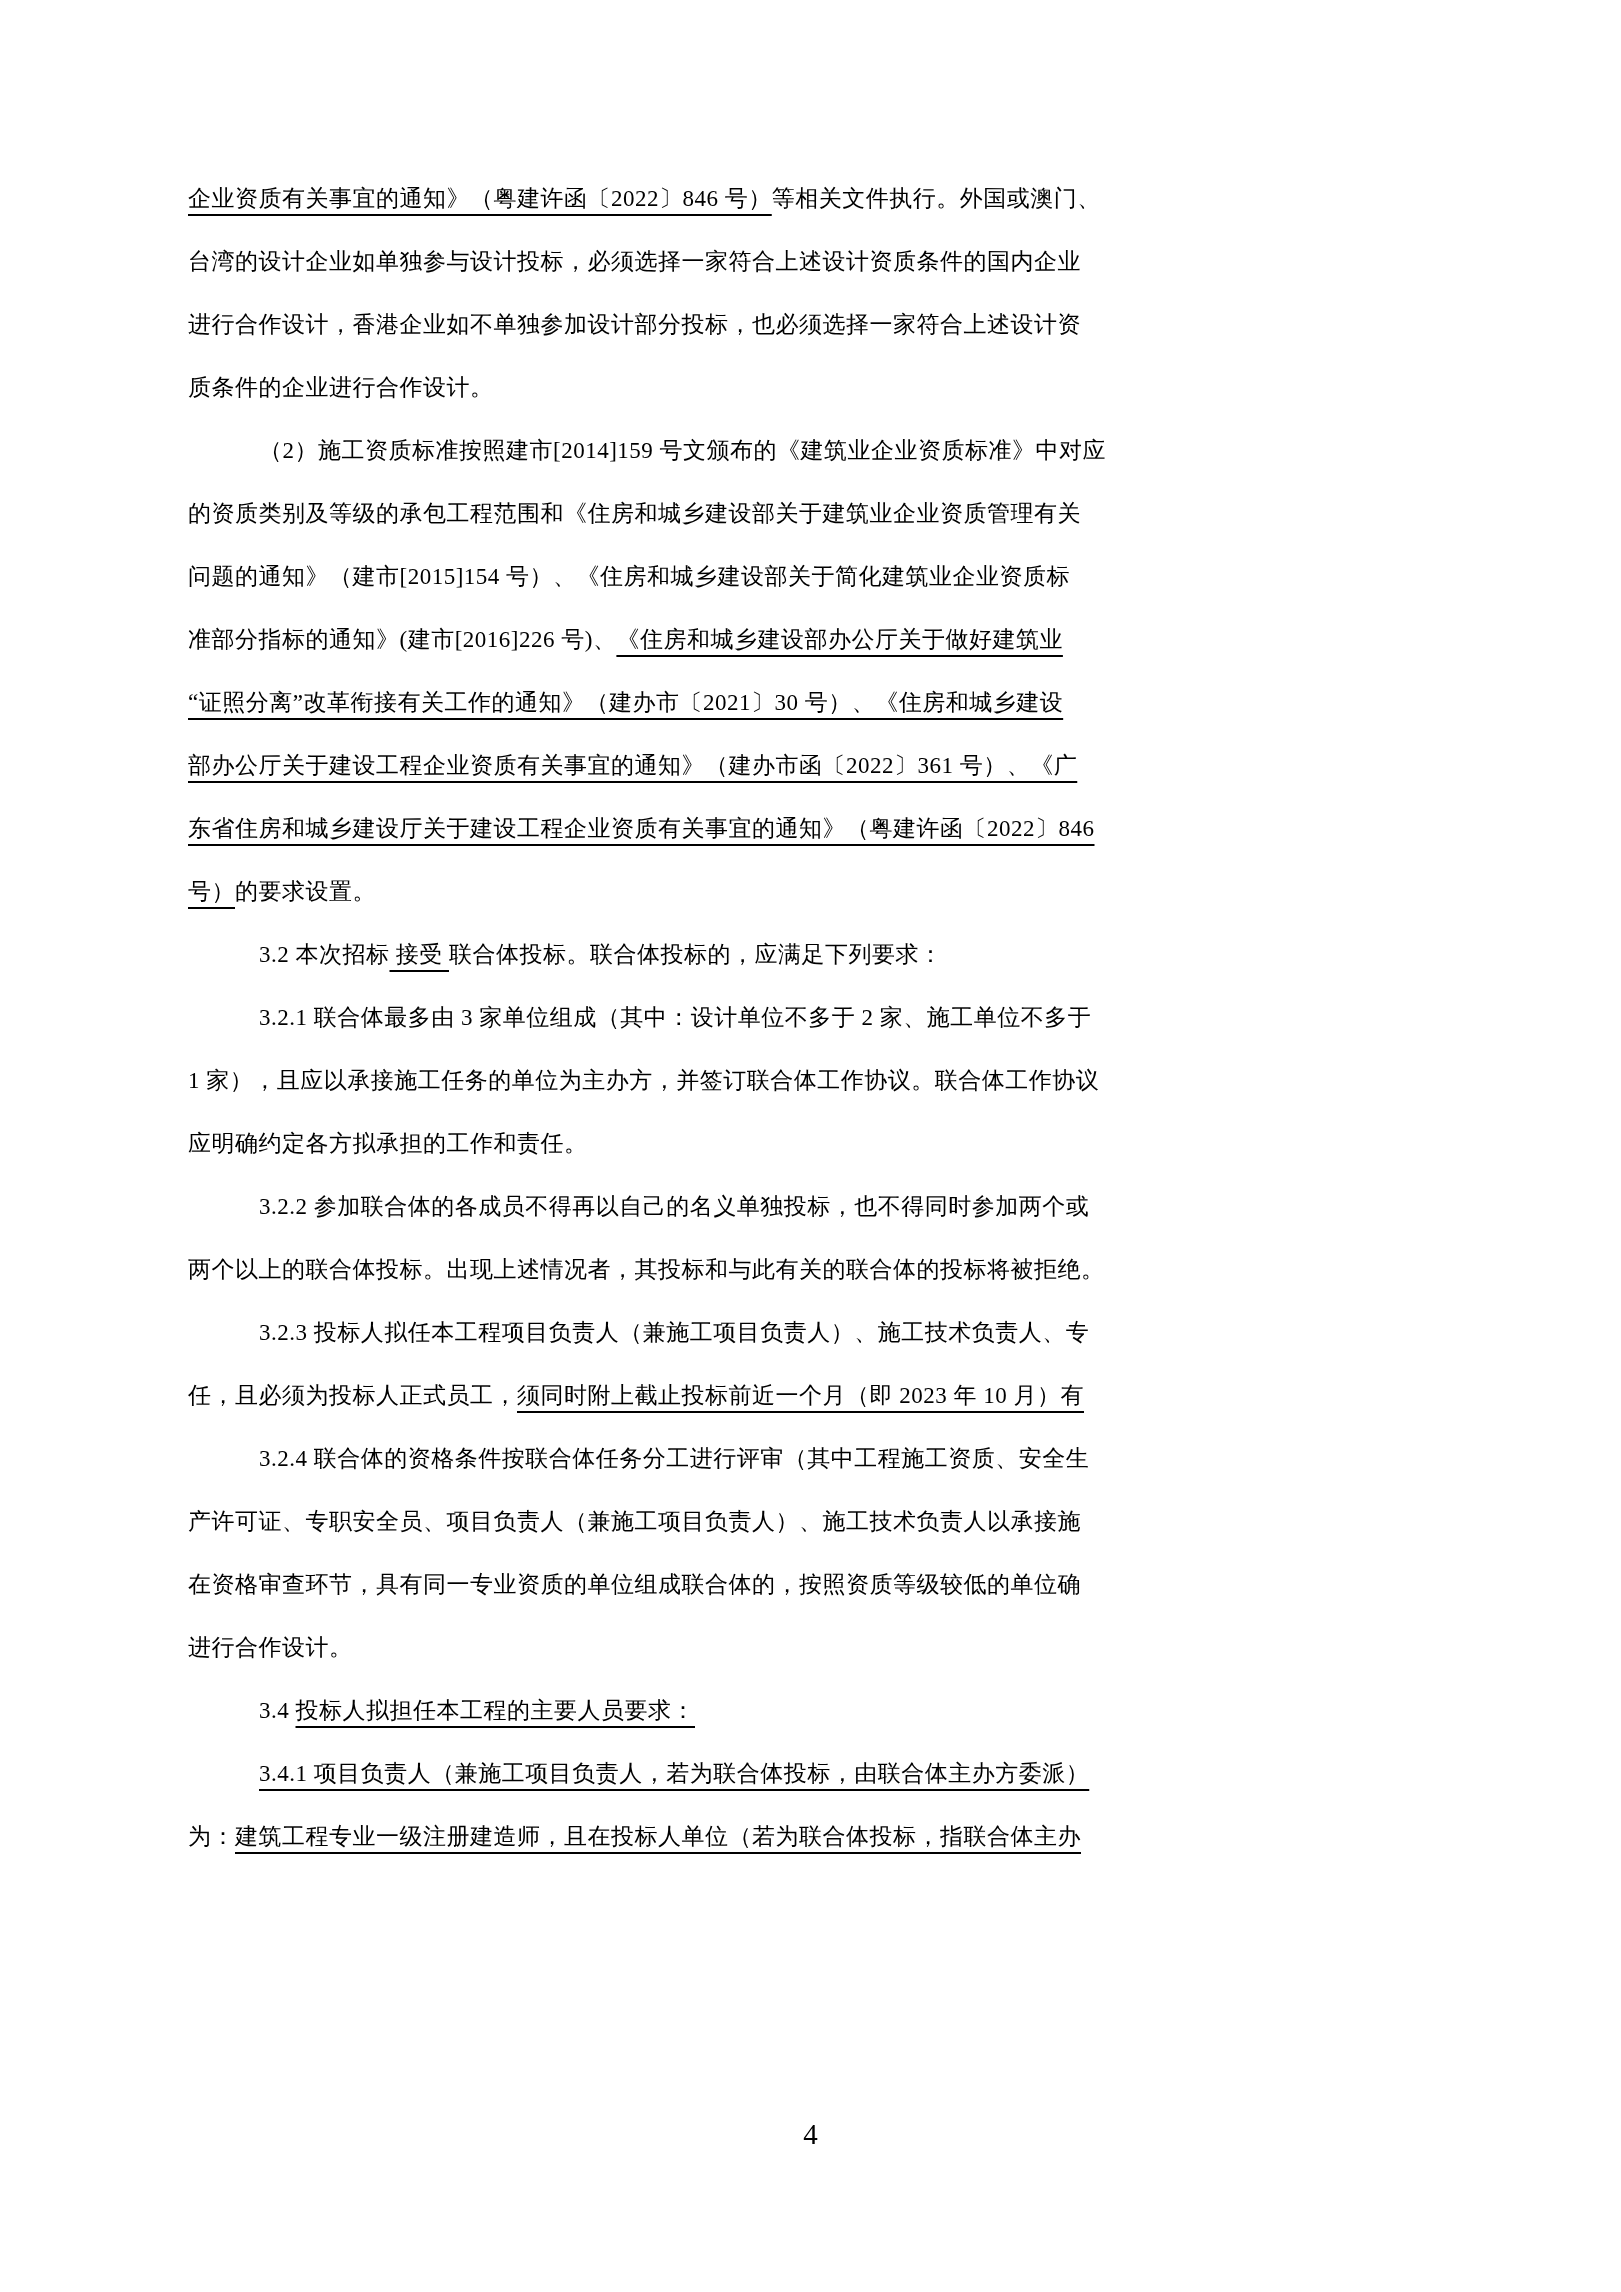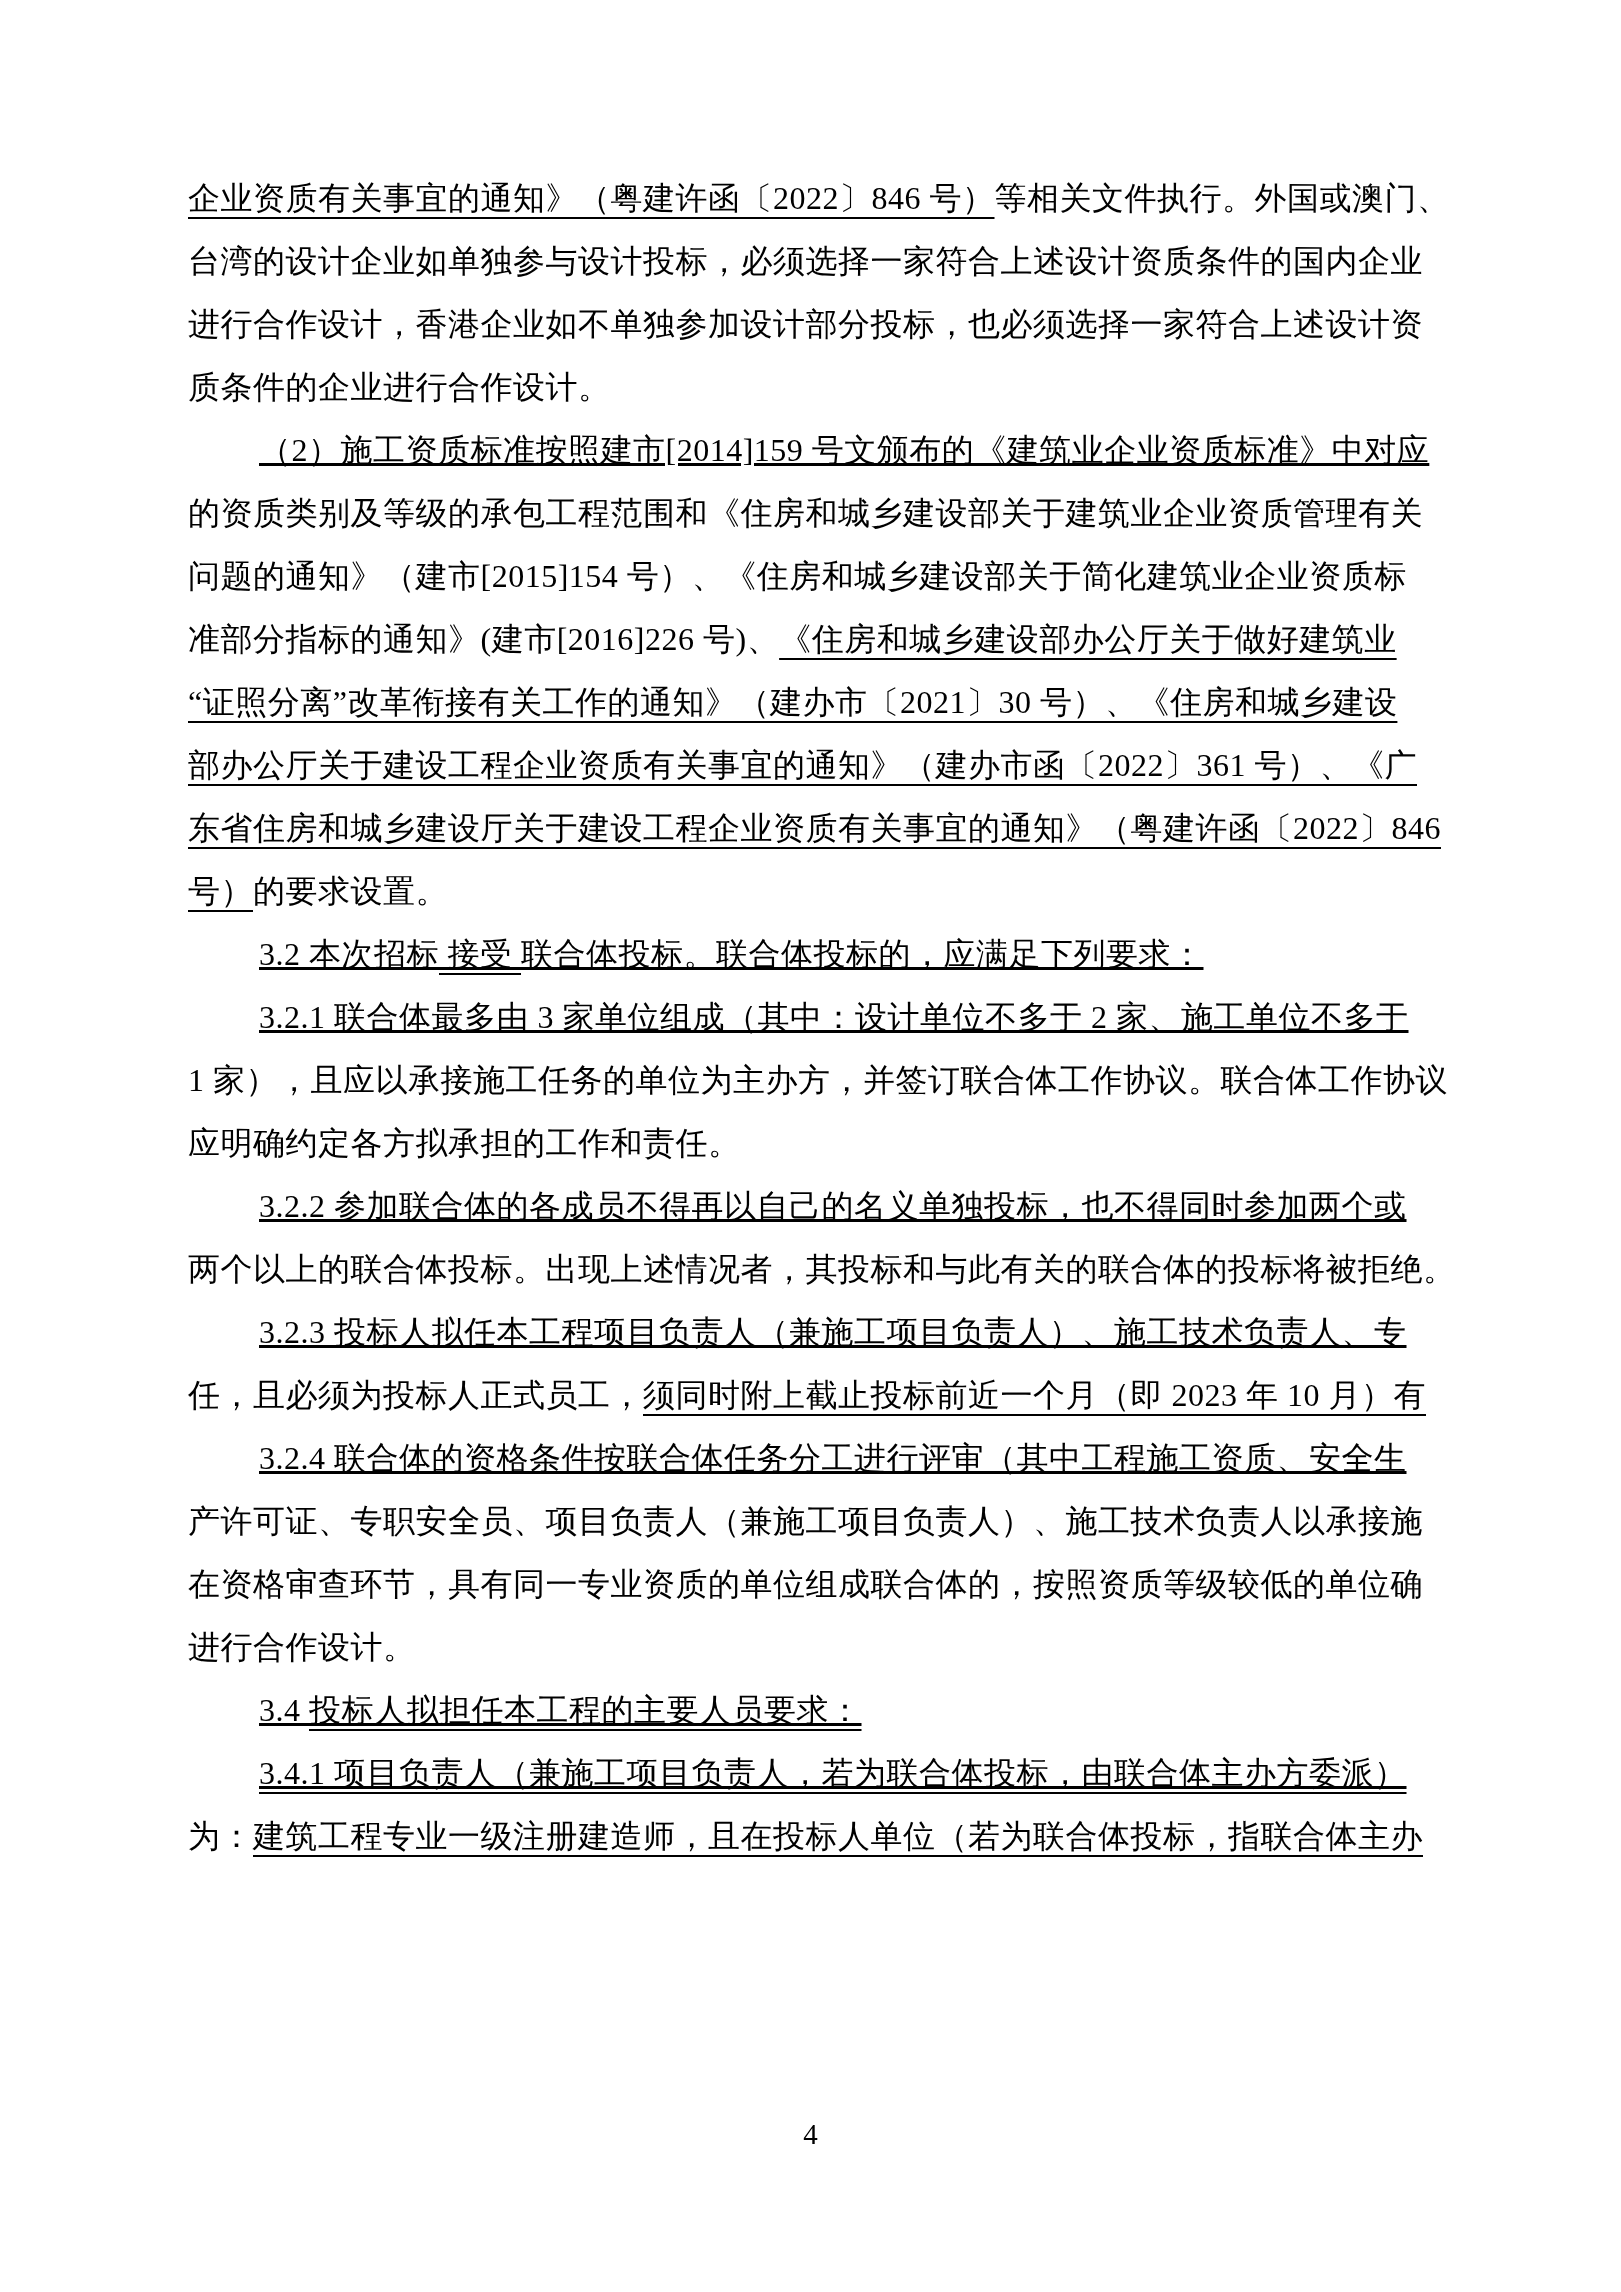--- a/index.html
+++ b/index.html
@@ -18,27 +18,26 @@
   }
   .content {
     position: absolute;
     left: 188px;
     top: 167px;
     width: 1255px;
   }
   .line {
     height: 63px;
     line-height: 63px;
-    font-size: 32px;
+    font-size: 23px;
     letter-spacing: 0.5px;
     white-space: pre;
   }
   .line.indent {
     padding-left: 71px;
-    text-decoration: underline;
   }
   .line span.u {
     text-decoration: underline;
     text-decoration-thickness: 2px;
     text-underline-offset: 7.8px;
     text-decoration-color: #000000;
   }
   .page-number {
     position: absolute;
     top: 2115px;

